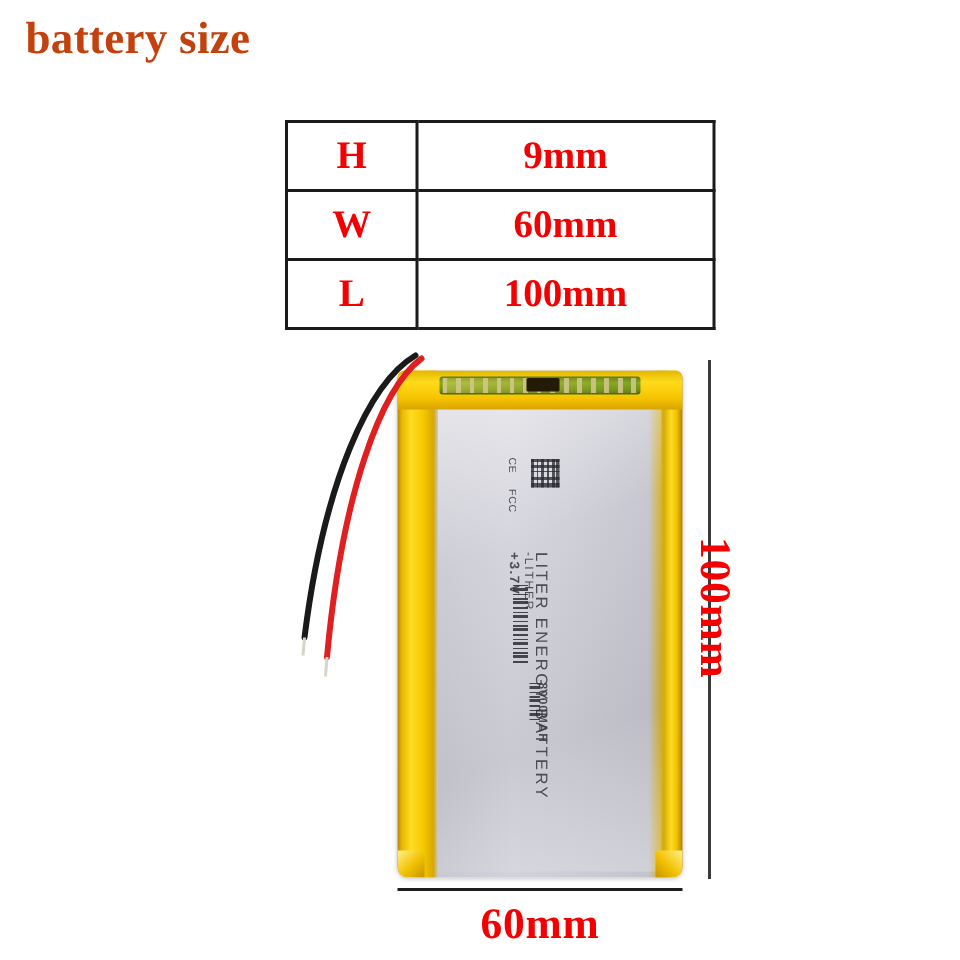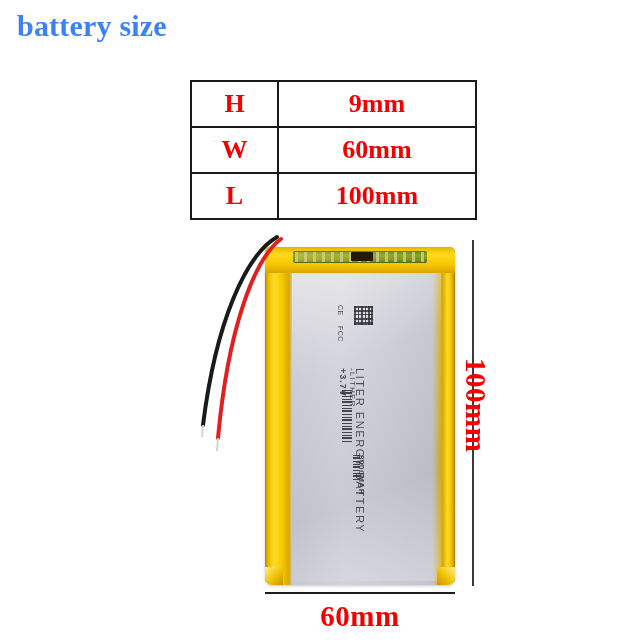--- a/index.html
+++ b/index.html
@@ -16,21 +16,21 @@
   }
 
   
   #page-title {
     position: absolute;
     left: 17px;
     top: 9px;
     font-family: "Liberation Serif", serif;
     font-weight: bold;
     font-size: 30px;
-    color: #3b82f6;
+    color: #c2410c;
     letter-spacing: 0.2px;
     white-space: nowrap;
   }
 
   
   #spec-table {
     position: absolute;
     left: 190px;
     top: 80px;
     width: 281px;

